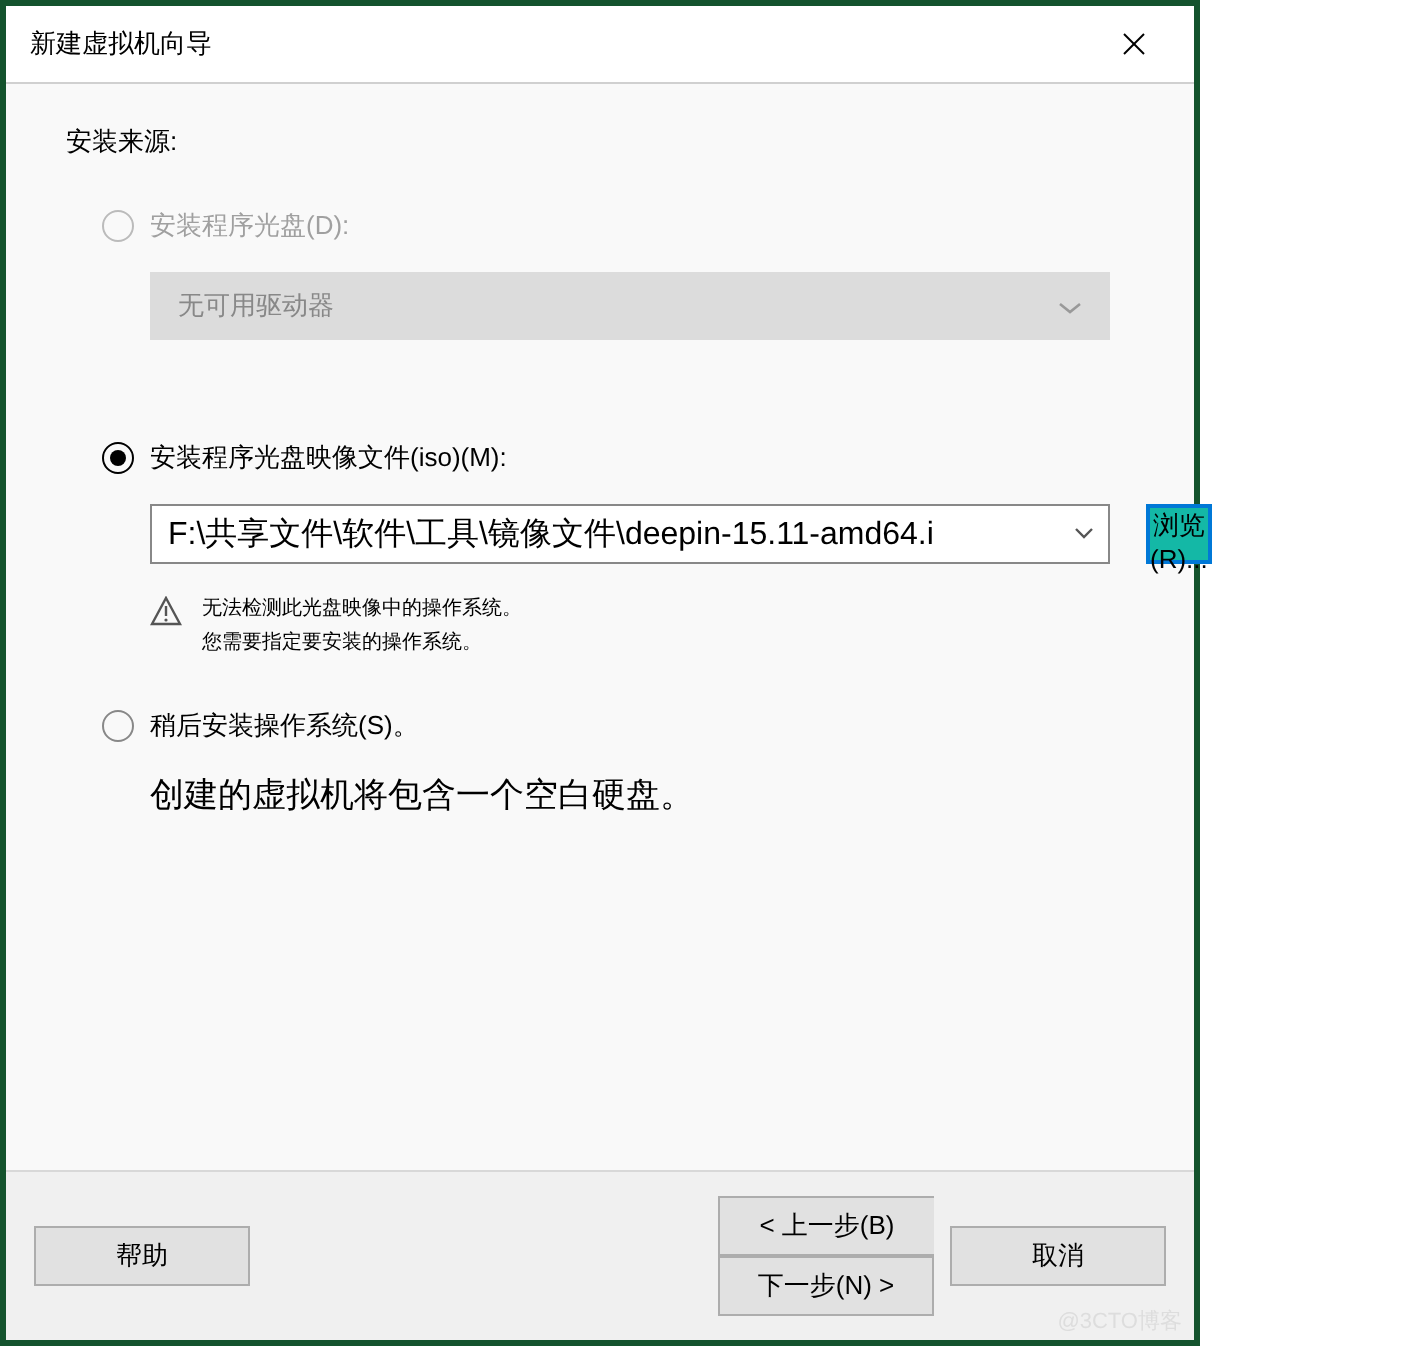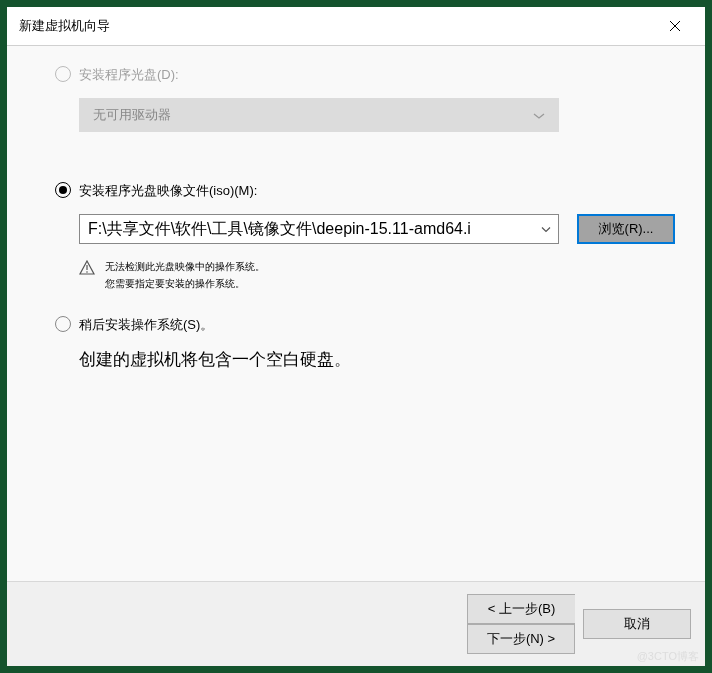--- a/index.html
+++ b/index.html
@@ -1,41 +1,41 @@
 <!DOCTYPE html>
 <html><head>
   <meta charset="utf-8">
   <style>
     * { box-sizing: border-box; margin: 0; padding: 0; }
     body { font-family: "Microsoft YaHei", "SimSun", sans-serif; font-size: 13px; color: #000; background: #fff; }
-    .window { width: 712px; height: 673px; border: 7px solid #14532d; display: flex; flex-direction: column; background: #fff; position: relative; }
+    .window { width: 600px; height: 673px; border: 3px solid #14532d; display: flex; flex-direction: column; background: #fff; position: relative; }
     .titlebar { display: flex; align-items: center; justify-content: space-between; padding: 8px 12px; height: 38px; }
     .titlebar-text { font-size: 13px; }
     .close-btn { width: 36px; height: 22px; display: flex; align-items: center; justify-content: center; cursor: pointer; font-size: 16px; font-weight: 300; }
     .header-section { padding: 8px 30px 18px 30px; }
     .header-title { font-weight: bold; font-size: 14px; margin-bottom: 6px; padding-left: 14px; }
     .header-desc { font-size: 13px; padding-left: 40px; color: #000; }
     .divider { border: none; border-top: 1px solid #d0d0d0; margin: 0; }
     .content { flex: 1; padding: 20px 30px 10px 30px; background: #f9f9f9; }
     .section-label { font-size: 13px; margin-bottom: 24px; }
-    .radio-row { display: flex; margin-bottom: 14px; padding-left: 18px; }
+    .radio-row { display: flex; align-items: center; margin-bottom: 14px; padding-left: 18px; }
     .radio { width: 16px; height: 16px; border: 1.3px solid #888; border-radius: 50%; margin-right: 8px; display: inline-flex; align-items: center; justify-content: center; flex-shrink: 0; }
     .radio.selected { border-color: #000; }
     .radio.disabled { border-color: #bbb; }
     .radio.selected::after { content: ''; width: 8px; height: 8px; background: #000; border-radius: 50%; }
     .radio-label { font-size: 13px; }
     .radio-label.disabled { color: #a0a0a0; }
     .indented { margin-left: 42px; }
     .dropdown-disabled { width: 480px; height: 34px; background: #dcdcdc; display: flex; align-items: center; padding: 0 14px; color: #888; position: relative; margin-bottom: 50px; }
     .dropdown-disabled .chev { position: absolute; right: 14px; color: #999; }
     .iso-row { display: flex; align-items: center; gap: 18px; margin-bottom: 14px; }
     .iso-input { width: 480px; height: 30px; border: 1px solid #888; padding: 0 20px 0 8px; font-size: 16px; font-family: inherit; background: #fff; position: relative; }
     .iso-wrap { position: relative; }
     .iso-wrap .chev { position: absolute; right: 8px; top: 50%; transform: translateY(-50%); pointer-events: none; font-size: 10px; color: #555;}
-    .browse-btn { width: 108px; height: 30px; border: 2px solid #0078d7; background: #a3a3a3; font-size: 13px; cursor: pointer; font-family: inherit; text-align: center; }
+    .browse-btn { width: 108px; height: 30px; border: 2px solid #0078d7; background: #14b8a6; font-size: 13px; cursor: pointer; font-family: inherit; text-align: center; }
     .warn-block { display: flex; align-items: flex-start; gap: 10px; margin-bottom: 24px; }
     .warn-icon { width: 16px; height: 16px; flex-shrink: 0; margin-top: 2px; }
     .warn-text { font-size: 10px; line-height: 1.7; }
     .info-text { font-size: 17px; margin-top: 12px; }
     .button-bar { display: flex; align-items: center; padding: 12px 14px; gap: 8px; background: #f0f0f0; border-top: 1px solid #d8d8d8; }
     .btn { height: 30px; min-width: 108px; border: 1px solid #adadad; background: #e1e1e1; font-size: 13px; cursor: pointer; font-family: inherit; padding: 0 14px; }
     .spacer { flex: 1; }
     .btn-group { display: flex; flex-direction: column; }
     .btn-group .btn:first-child { border-right: none; }
     .watermark { position: absolute; right: 6px; bottom: 2px; font-size: 11px; color: #ddd; pointer-events: none; }
@@ -50,20 +50,21 @@
       <svg width="12" height="12" viewBox="0 0 12 12">
           <line x1="1" y1="1" x2="11" y2="11" stroke="currentColor" stroke-width="1"></line>
           <line x1="11" y1="1" x2="1" y2="11" stroke="currentColor" stroke-width="1"></line>
         </svg>
     </div>
   </div>
 
   <hr class="divider">
 
   <div class="content">
+    <div class="section-label">安装来源:</div>
 
     <div class="radio-row">
       <span class="radio disabled"></span>
       <span class="radio-label disabled">安装程序光盘(D):</span>
     </div>
     <div class="indented dropdown-disabled">
       <span>无可用驱动器</span>
       <span class="chev">
         <svg width="12" height="8" viewBox="0 0 12 8">
             <polyline points="1,2 6,6 11,2" fill="none" stroke="#999" stroke-width="1.3"></polyline>
@@ -99,20 +100,21 @@
     </div>
 
     <div class="radio-row">
       <span class="radio"></span>
       <span class="radio-label">稍后安装操作系统(S)。</span>
     </div>
     <div class="indented info-text">创建的虚拟机将包含一个空白硬盘。</div>
   </div>
 
   <div class="button-bar">
+    <button class="btn">帮助</button>
     <div class="spacer"></div>
     <div class="btn-group">
       <button class="btn">&lt; 上一步(B)</button>
       <button class="btn">下一步(N) &gt;</button>
     </div>
     <button class="btn">取消</button>
   </div>
 
   <div class="watermark">@3CTO博客</div>
 </div>

